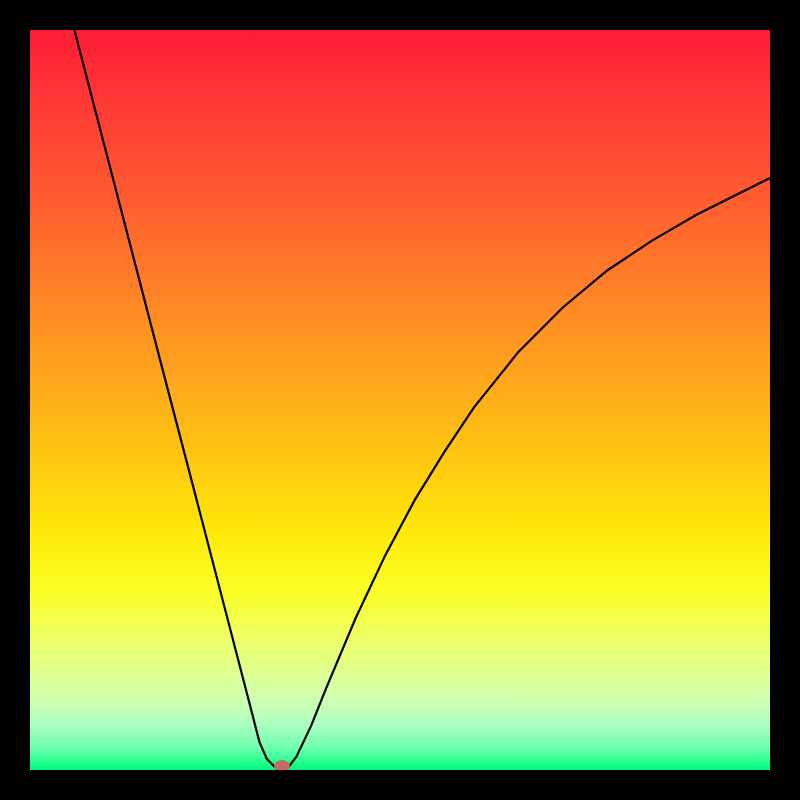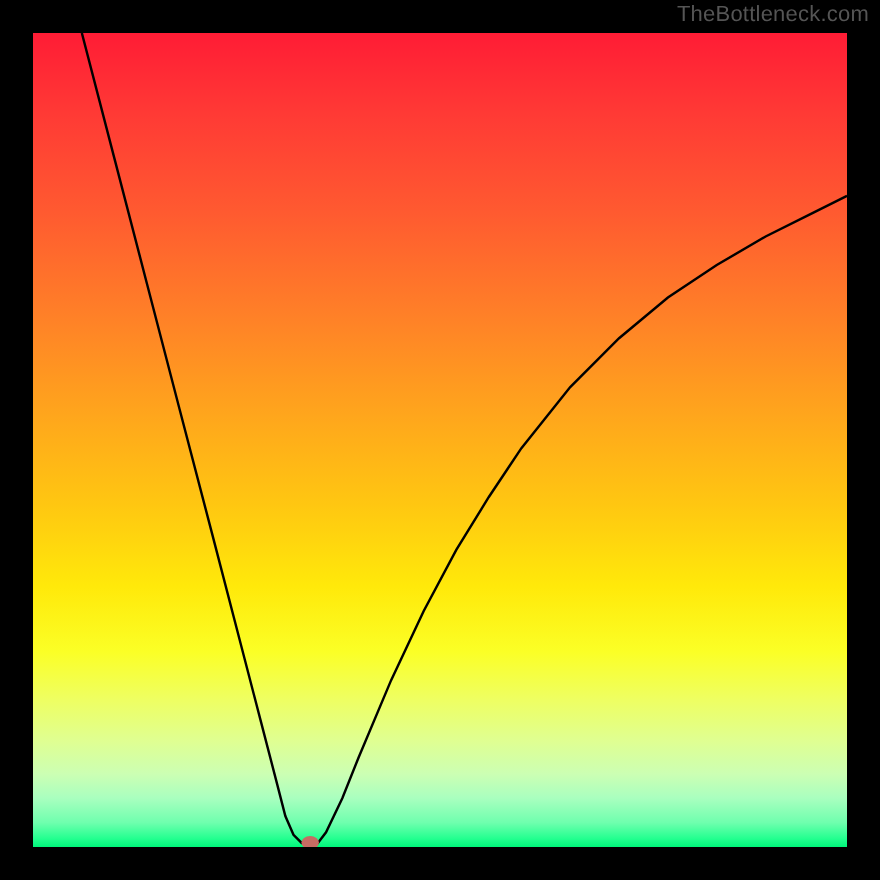--- a/index.html
+++ b/index.html
@@ -69,21 +69,20 @@
     border-radius: 50%;
     background: #c66b63;
     transform: translate(-50%, -50%);
     z-index: 3;
   }
 </style>
 </head>
 <body>
 
 <div class="frame">
-  <div class="watermark">TheBottleneck.com</div>
 
   <div class="plot">
     <div class="gradient"></div>
 
     <svg class="curve" viewBox="0 0 740 740" preserveAspectRatio="none">
       <path id="curve-path" d="M44.40 0.00 L74.00 113.96 L103.60 227.92 L133.20 341.88 L162.80 455.10 L192.40 569.06 L207.20 626.04 L222.00 683.02 L229.40 711.88 L236.80 728.90 L244.20 736.30 L251.60 736.30 L259.00 736.30 L266.40 726.68 L281.20 695.60 L296.00 658.60 L325.60 588.30 L355.20 525.40 L384.80 469.90 L414.40 421.80 L444.00 377.40 L488.40 321.90 L532.80 277.50 L577.20 240.50 L621.60 210.90 L666.00 185.00 L710.40 162.80 L740.00 148.00" fill="none" stroke="#000" stroke-width="2.2"></path>
     </svg>
 
     <div id="marker" class="marker" style="left: 251.6px; top: 736.3px;"></div>
   </div>

